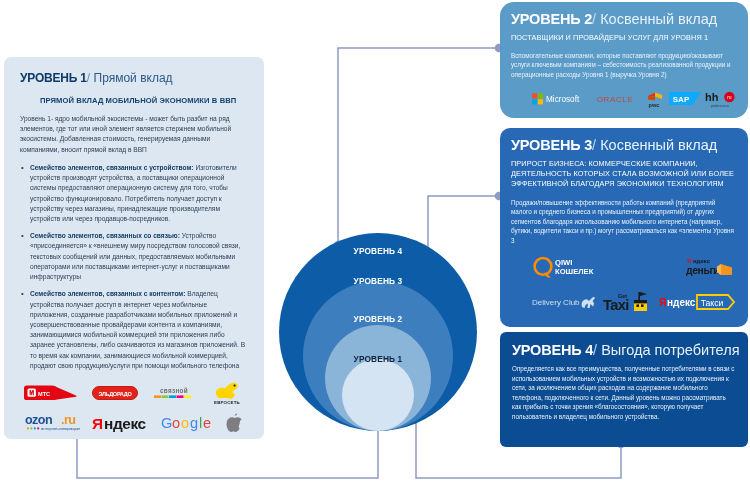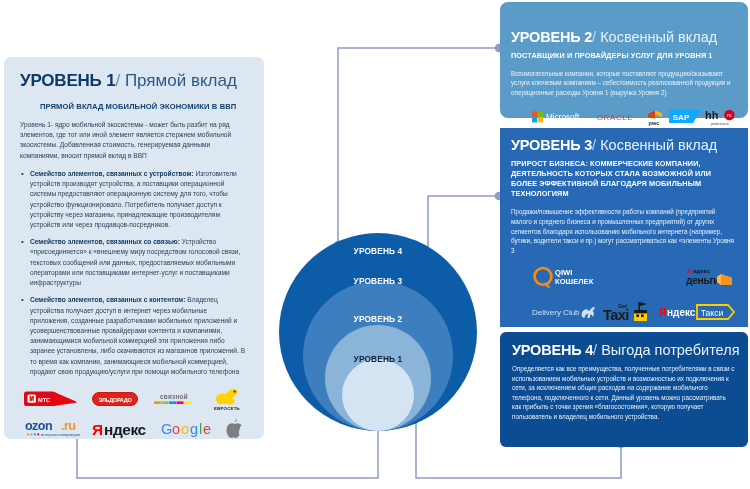--- a/index.html
+++ b/index.html
@@ -21,21 +21,21 @@
   .lvl-slash { font-weight: normal; opacity: .85; }
   .lvl-name { font-weight: normal; }
 
   
   #p1 {
     left: 4px; top: 57px; width: 260px; height: 382px;
     background: #dce7f2;
     border-radius: 7px;
     padding: 14px 16px 8px 16px;
   }
-  #p1 .panel-title { font-size: 17px; color: #0f3d6e; margin-bottom: 11px; }
+  #p1 .panel-title { font-size: 12px; color: #0f3d6e; margin-bottom: 11px; }
   #p1 .lvl-num { color:#0d3a67; }
   #p1 .lvl-slash { color:#5a7fa5; }
   #p1 .lvl-name { color:#2c5a85; }
   #p1 .sub {
     font-size: 7.6px; font-weight: bold; color: #11416f;
     letter-spacing: .1px; margin-bottom: 9px; padding-left: 20px;
   }
   #p1 .intro {
     font-size: 6.6px; color:#2b3f55; line-height: 1.55;
     margin-bottom: 8px;
@@ -54,30 +54,30 @@
 
   
   .logos1 { margin-top: 6px; }
   .logorow {
     display: flex; align-items: center; justify-content: space-between;
     height: 30px; padding: 0 4px;
   }
   .logo { display:flex; align-items:center; justify-content:center; }
 
   
-  #p2 { left: 500px; top: 2px; width: 248px; height: 116px; background:#5a9bc8; border-radius:8px; padding: 27px 11px; }
-  #p3 { left: 500px; top: 128px; width: 248px; height: 199px; background:#2769b4; border-radius:0; padding: 9px 11px; }
+  #p2 { left: 500px; top: 2px; width: 248px; height: 116px; background:#5a9bc8; border-radius:14px; padding: 9px 11px; }
+  #p3 { left: 500px; top: 128px; width: 248px; height: 199px; background:#2769b4; border-radius:10px; padding: 9px 11px; }
   #p4 { left: 500px; top: 332px; width: 248px; height: 115px; background:#0c4c93; border-radius:6px; padding: 10px 12px; }
 
   #p2 .panel-title, #p3 .panel-title, #p4 .panel-title { font-size: 14.5px; margin-bottom: 6px; }
   #p2 .lvl-num, #p3 .lvl-num, #p4 .lvl-num { color:#ffffff; }
   #p2 .lvl-slash, #p3 .lvl-slash, #p4 .lvl-slash { color:#d6e6f3; }
   #p2 .lvl-name, #p3 .lvl-name, #p4 .lvl-name { color:#e8f2fa; }
 
-  .rsub { font-size: 7.3px; font-weight: bold; color:#ffffff; line-height:1.35; letter-spacing:.1px; }
+  .rsub { font-size: 7.3px; font-weight: normal; color:#ffffff; line-height:1.35; letter-spacing:.1px; }
   #p2 .rsub { margin-bottom: 8px; }
   #p3 .rsub { margin-bottom: 9px; }
   .rbody { font-size: 6.3px; color:#eaf3fb; line-height: 1.52; }
 
   .logos-r { display:flex; align-items:center; justify-content:space-between; padding: 0 2px; margin-left: 19px; }
   #p2 .logos-r { margin-top: 9px; height: 20px; }
   #p3 .logos-r { height: 27px; margin-top: 8px; align-items: center; }
 
   
   #circles { position:absolute; left:268px; top:222px; width:220px; height:225px; }
@@ -271,21 +271,21 @@
           <text x="15" y="16.6" text-anchor="middle" font-family="Liberation Sans, sans-serif" font-size="3.2" fill="#333">работа есть</text>
         </svg>
       </div>
     </div>
   </div>
 
   <div class="panel" id="p3">
     <div class="panel-title">
       <span class="lvl-num">УРОВЕНЬ 3</span><span class="lvl-slash">/</span> <span class="lvl-name">Косвенный вклад</span>
     </div>
-    <div class="rsub">ПРИРОСТ БИЗНЕСА: КОММЕРЧЕСКИЕ КОМПАНИИ, ДЕЯТЕЛЬНОСТЬ КОТОРЫХ СТАЛА ВОЗМОЖНОЙ ИЛИ БОЛЕЕ ЭФФЕКТИВНОЙ БЛАГОДАРЯ МОБИЛЬНЫМ ТЕХНОЛОГИЯМ</div>
+    <div class="rsub">ПРИРОСТ БИЗНЕСА: КОММЕРЧЕСКИЕ КОМПАНИИ, ДЕЯТЕЛЬНОСТЬ КОТОРЫХ СТАЛА ВОЗМОЖНОЙ ИЛИ БОЛЕЕ ЭФФЕКТИВНОЙ БЛАГОДАРЯ ЭКОНОМИКИ ТЕХНОЛОГИЯМ</div>
     <div class="rbody">Продажи/повышение эффективности работы компаний (предприятий малого и среднего бизнеса и промышленных предприятий) от других сегментов благодаря использованию мобильного интернета (например, бутики, водители такси и пр.) могут рассматриваться как «элементы Уровня 3</div>
 
     <div class="logos-r">
       <div class="logo">
         <svg width="66" height="24" viewBox="0 0 66 24">
           <circle cx="11" cy="11.4" r="8.4" fill="none" stroke="#ff8c00" stroke-width="2.6"></circle>
           <path d="M13.6 17.4 L19 22.4 L15.4 22.4 L11.6 18.4 Z" fill="#ff8c00"></path>
           <text x="23" y="10" font-family="Liberation Sans, sans-serif" font-size="7.6" font-weight="bold" fill="#ffffff">QIWI</text>
           <text x="23" y="19" font-family="Liberation Sans, sans-serif" font-size="7.6" font-weight="bold" fill="#ffffff">КОШЕЛЕК</text>
         </svg>

